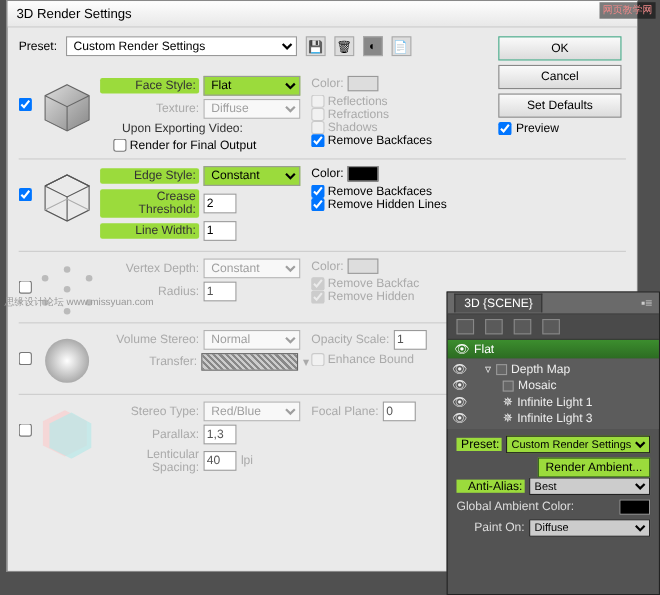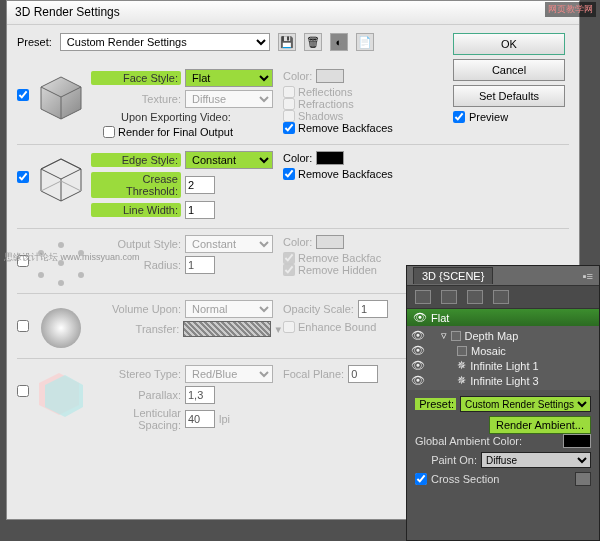--- a/index.html
+++ b/index.html
@@ -45,21 +45,21 @@
 .tree-row .eye{width:14px;text-align:center}
 .tree-row .indent{display:inline-block}
 .tree-row .sq{width:10px;height:10px;border:1px solid #999;background:#666}
 .panel-body{padding:6px 8px}
 .prow{display:flex;align-items:center;gap:4px;margin-bottom:4px}
 .prow label{width:62px;text-align:right;color:#ddd}
 .prow.hl-l label{background:#9bdb3c;color:#000;padding:0 2px}
 .psel{flex:1;height:16px;background:#ccc;border:1px solid #222;color:#000;font-size:10px}
 .gbtn{background:#9bdb3c;border:1px solid #3a6b1a;color:#000;padding:2px 6px;cursor:pointer;float:right}
 .wm{position:absolute;right:4px;top:2px;font-size:9px;color:#e88;background:rgba(0,0,0,.5);padding:1px 3px}
-.wm2{position:absolute;left:4px;top:251px;font-size:9px;color:#999}
+.wm2{position:absolute;left:4px;top:268px;font-size:9px;color:#999}
 </style>
 </head>
 <body>
 
 <div class="dialog">
   <div class="titlebar">3D Render Settings</div>
   <div class="content">
     <div class="preset-row">
       <span>Preset:</span>
       <select class="ctrl" style="width:210px"><option>Custom Render Settings</option></select>
@@ -99,21 +99,21 @@
       <div class="mid-col">
         <div class="field-row">
             <label class="hl">Face Style:</label>
             <select class="ctrl" style="background:#9bdb3c"><option>Flat</option></select>
           </div>
         <div class="field-row disabled">
             <label>Texture:</label>
             <select class="ctrl" disabled=""><option>Diffuse</option></select>
           </div>
         <div class="field-row">
-            <label style="width:auto;margin-left:30px">Upon Exporting Video:</label>
+            <label style="width:auto;margin-left:20px">Upon Exporting Video:</label>
           </div>
         <div class="chk" style="margin-left:12px">
             <input type="checkbox" style="">
             <span>Render for Final Output</span>
           </div>
       </div>
       <div class="right-col">
         <div class="field-row disabled">
             <span>Color:</span>
             <div class="swatch"></div>
@@ -164,20 +164,24 @@
           </div>
       </div>
       <div class="right-col">
         <div class="field-row">
             <span>Color:</span>
             <div class="swatch black"></div>
           </div>
         <div class="chk">
             <input type="checkbox" checked="" style="">
             <span>Remove Backfaces</span>
+          </div>
+        <div class="chk">
+            <input type="checkbox" checked="" style="">
+            <span>Remove Hidden Lines</span>
           </div>
       </div>
     </div>
 
     <div class="section">
       <div class="chk-col">
           <input type="checkbox" style="">
         </div>
       <div class="icon-col">
           <svg class="cube-icon">
@@ -187,21 +191,21 @@
               <circle cx="4" cy="14" r="3"></circle>
               <circle cx="24" cy="24" r="3"></circle>
               <circle cx="44" cy="36" r="3"></circle>
               <circle cx="4" cy="36" r="3"></circle>
               <circle cx="24" cy="44" r="3"></circle>
             </g>
           </svg>
         </div>
       <div class="mid-col">
         <div class="field-row disabled">
-            <label>Output Style:</label>
+            <label>Vertex Depth:</label>
             <select class="ctrl" disabled=""><option>Constant</option></select>
           </div>
         <div class="field-row disabled">
             <label>Radius:</label>
             <input class="ctrl num" disabled="" value="1" style="">
           </div>
       </div>
       <div class="right-col">
         <div class="field-row disabled">
             <span>Color:</span>
@@ -228,21 +232,21 @@
               <radialGradient id="rg">
                 <stop offset="0" stop-color="#fff"></stop>
                 <stop offset="1" stop-color="#aaa"></stop>
               </radialGradient>
             </defs>
             <circle cx="24" cy="24" r="20" fill="url(#rg)"></circle>
           </svg>
         </div>
       <div class="mid-col">
         <div class="field-row disabled">
-            <label>Volume Upon:</label>
+            <label>Volume Stereo:</label>
             <select class="ctrl" disabled=""><option>Normal</option></select>
           </div>
         <div class="field-row disabled">
             <label>Transfer:</label>
             <div class="pattern-box"></div>
             <span style="color:#aaa">▾</span>
           </div>
       </div>
       <div class="right-col">
         <div class="field-row disabled">
@@ -319,30 +323,29 @@
   </div>
   <div class="panel-body">
     <div class="prow hl-l">
         <label>Preset:</label>
         <select class="psel" style="background:#9bdb3c"><option>Custom Render Settings</option></select>
       </div>
     <div style="text-align:right;margin-bottom:6px">
         <button class="gbtn">Render Ambient...</button>
       </div>
     <div style="clear:both"></div>
+    <div class="prow hl-l">
+        <label>Anti-Alias:</label>
+        <select class="psel"><option>Best</option></select>
+      </div>
     <div class="prow">
         <span style="flex:1">Global Ambient Color:</span>
         <div class="swatch black"></div>
       </div>
     <div class="prow">
         <label>Paint On:</label>
         <select class="psel"><option>Diffuse</option></select>
       </div>
-    <div class="prow">
-        <input type="checkbox" checked="" style="">
-        <span>Cross Section</span>
-        <div style="margin-left:auto;width:16px;height:14px;background:#777;border:1px solid #333"></div>
-      </div>
   </div>
 </div>
 
 <div class="wm">网页教学网</div>
 <div class="wm2">思缘设计论坛  www.missyuan.com</div>
 
 </body></html>

